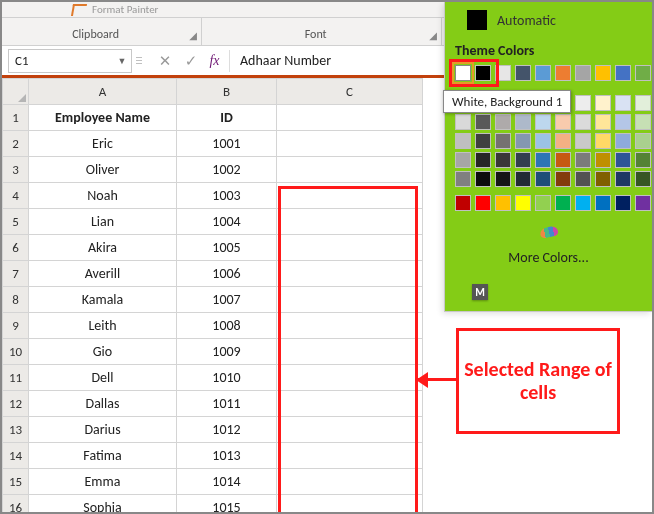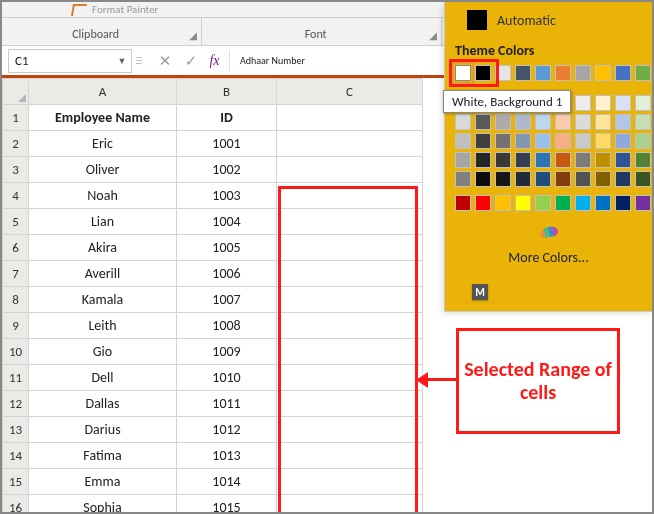--- a/index.html
+++ b/index.html
@@ -15,41 +15,41 @@
   .group-corner { font-size: 10px; color:#888; margin-left:auto; padding-right:4px; padding-top:2px; cursor:pointer;}
   .group-inner { display:flex; align-items:center; height:100%; }
   
   .formula-bar { height: 32px; display: flex; align-items: center; border-bottom: 3px solid #c2410c; background: #fff; }
   .namebox { width: 124px; height: 24px; margin-left: 6px; border: 1px solid #c8c8c8; display: flex; align-items: center; padding: 0 6px; font-size: 13px; position: relative; }
   .namebox .dd { position: absolute; right: 2px; top: 4px; width: 14px; height: 14px; display:flex; align-items:center; justify-content:center; color:#666; font-size:9px;}
   .fb-sep { width: 12px; height:24px; margin:0 4px; display:flex; flex-direction:column; justify-content:center; gap:2px; }
   .fb-sep span { height:1px; background:#c0c0c0; width:6px; }
   .fb-btn { width: 26px; height: 22px; display: flex; align-items: center; justify-content: center; color: #999; font-size: 15px; }
   .fb-btn.fx { font-style: italic; color: #701a75; font-family: "Times New Roman", serif; font-size: 14px; border-right:1px solid #ddd; padding-right:4px;}
-  .fb-input { flex: 1; padding: 0 10px; font-size: 10px; color: #222; }
+  .fb-input { flex: 1; padding: 0 10px; font-size: 14px; color: #222; }
   
   .grid-wrap { position: relative; }
   table.sheet { border-collapse: collapse; table-layout: fixed; }
   table.sheet th, table.sheet td { border: 1px solid #d4d4d4; font-size: 14px; height: 26px; text-align: center; background: #fff; }
   table.sheet th { background: #eceae7; font-weight: normal; color: #333; font-size: 13px; }
   .corner-cell { width: 26px; background: #eceae7; border: 1px solid #d4d4d4; position:relative; }
   .corner-cell::after { content:""; position:absolute; right:2px; bottom:2px; width:0; height:0; border-right:8px solid #b5b5b5; border-top:8px solid transparent; }
   .rowhdr { width: 26px; background: #eceae7; font-size: 13px; color: #333; }
   .colA { width: 148px; }
   .colB { width: 100px; }
   .colC { width: 146px; }
   td.data-bold { font-weight: bold; }
   
   .sel-overlay { position: absolute; border: 3px solid #ff1a1a; pointer-events: none; }
   .sel-col { left: 276px; top: 108px; width: 140px; height: 400px; }
   .annot-box { position:absolute; left: 454px; top: 326px; width: 164px; height: 106px; border: 3px solid #ff1a1a; background: #fff; display:flex; align-items:center; justify-content:center; text-align:center; color:#ff1a1a; font-weight:bold; font-size:20px; line-height:1.15; }
   .annot-arrow { position:absolute; left:416px; top:376px; width:38px; height:3px; background:#ff1a1a; }
   .annot-arrow::before { content:""; position:absolute; left:-2px; top:-6px; width:0; height:0; border-right:12px solid #ff1a1a; border-top:8px solid transparent; border-bottom:8px solid transparent; }
   
-  .popover { position: absolute; left: 442px; top: 0; width: 208px; height: 310px; background: #eab308; border-left: 1px solid #c8c8c8; border-bottom: 1px solid #c8c8c8; box-shadow: -2px 2px 6px rgba(0,0,0,0.12); padding: 6px 10px 8px 10px; }
+  .popover { position: absolute; left: 442px; top: 0; width: 208px; height: 310px; background: #84cc16; border-left: 1px solid #c8c8c8; border-bottom: 1px solid #c8c8c8; box-shadow: -2px 2px 6px rgba(0,0,0,0.12); padding: 6px 10px 8px 10px; }
   .auto-row { display:flex; align-items:center; gap:10px; padding: 2px 0 10px 12px; }
   .auto-sw { width: 20px; height: 20px; background: #000; }
   .auto-lbl { font-size: 14px; color: #333; }
   .pp-head { font-weight: bold; font-size: 14px; color: #222; margin: 2px 0 6px 0; }
   .palette { display: grid; grid-template-columns: repeat(10, 16px); gap: 3px 4px; margin-bottom: 8px; position:relative; }
   .sw { width: 16px; height: 16px; border: 1px solid #c0c0c0; }
   .sw.hl { outline: 2px solid #e39b29; outline-offset: 1px; border:1px solid #888; }
   .theme-top-hl { position:absolute; left:-6px; top:-6px; width:50px; height:28px; border:3px solid #ff1a1a; pointer-events:none; }
   .tooltip { position:absolute; left: 0px; top: 24px; background:#fff; border:1px solid #888; padding: 3px 8px; font-size:13px; color:#222; white-space:nowrap; box-shadow: 1px 1px 3px rgba(0,0,0,0.3); z-index:5; }
   .std-row { display:grid; grid-template-columns: repeat(10, 16px); gap: 3px 4px; margin-bottom: 12px; }

